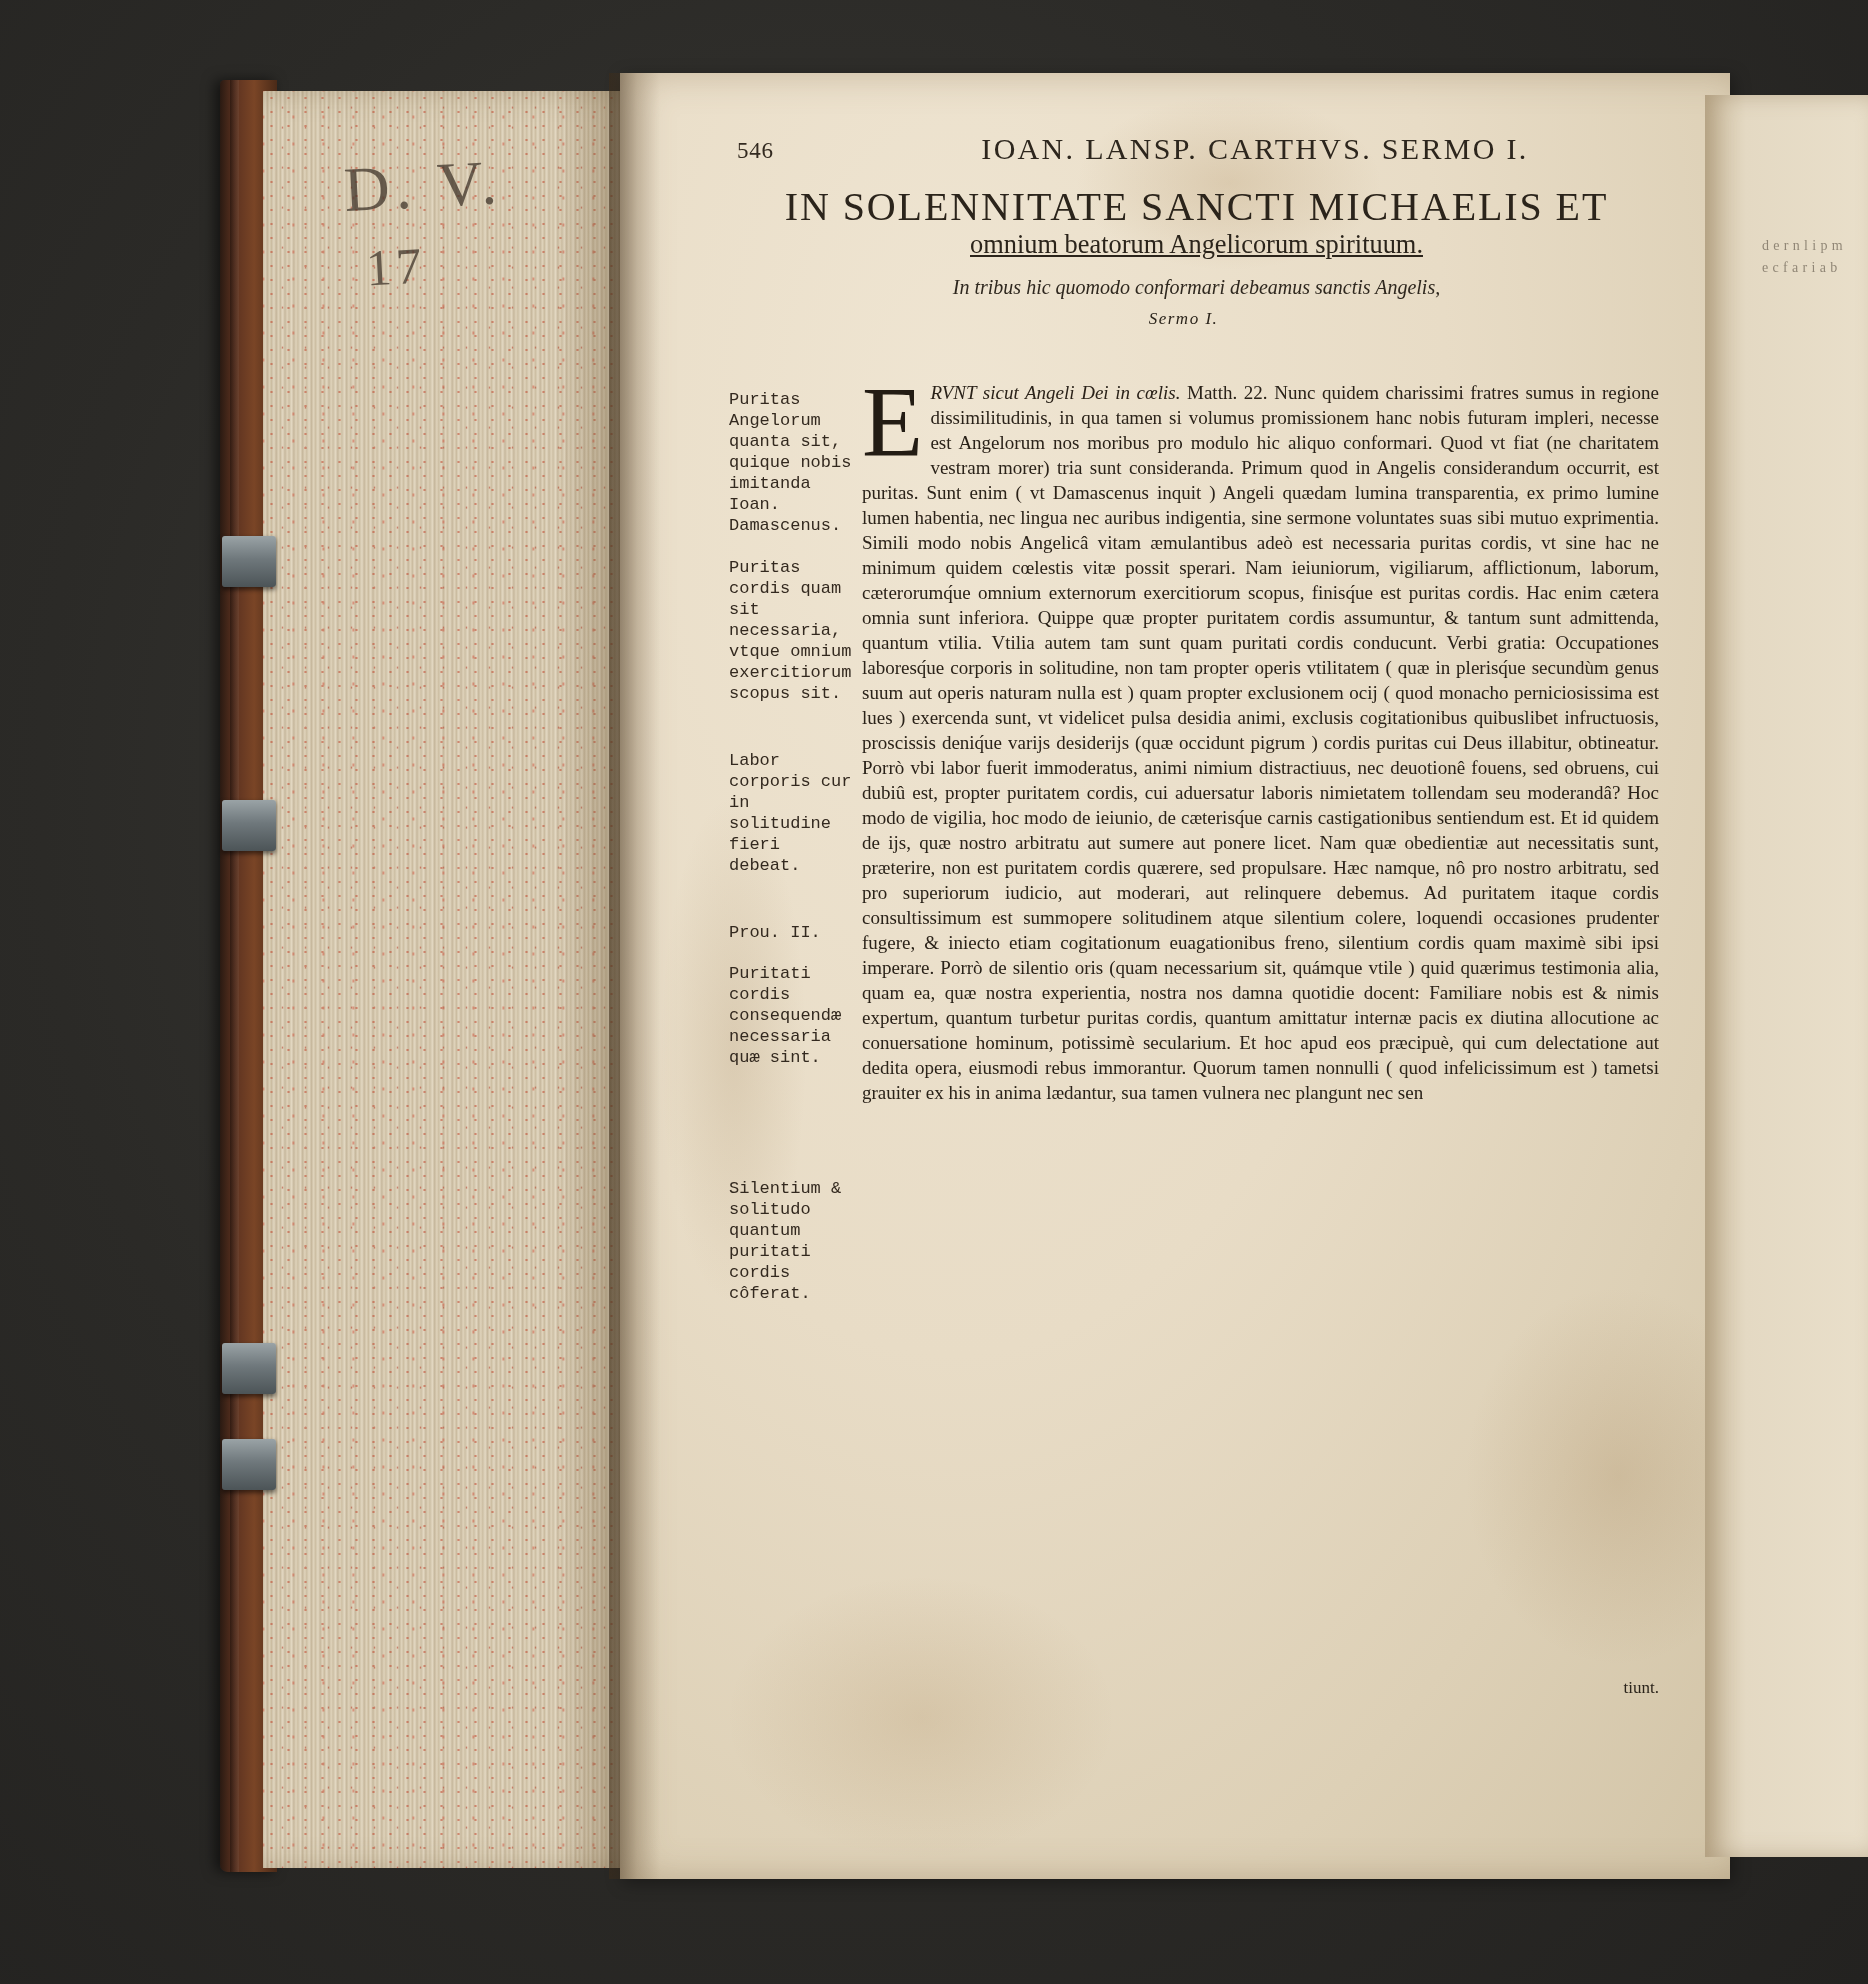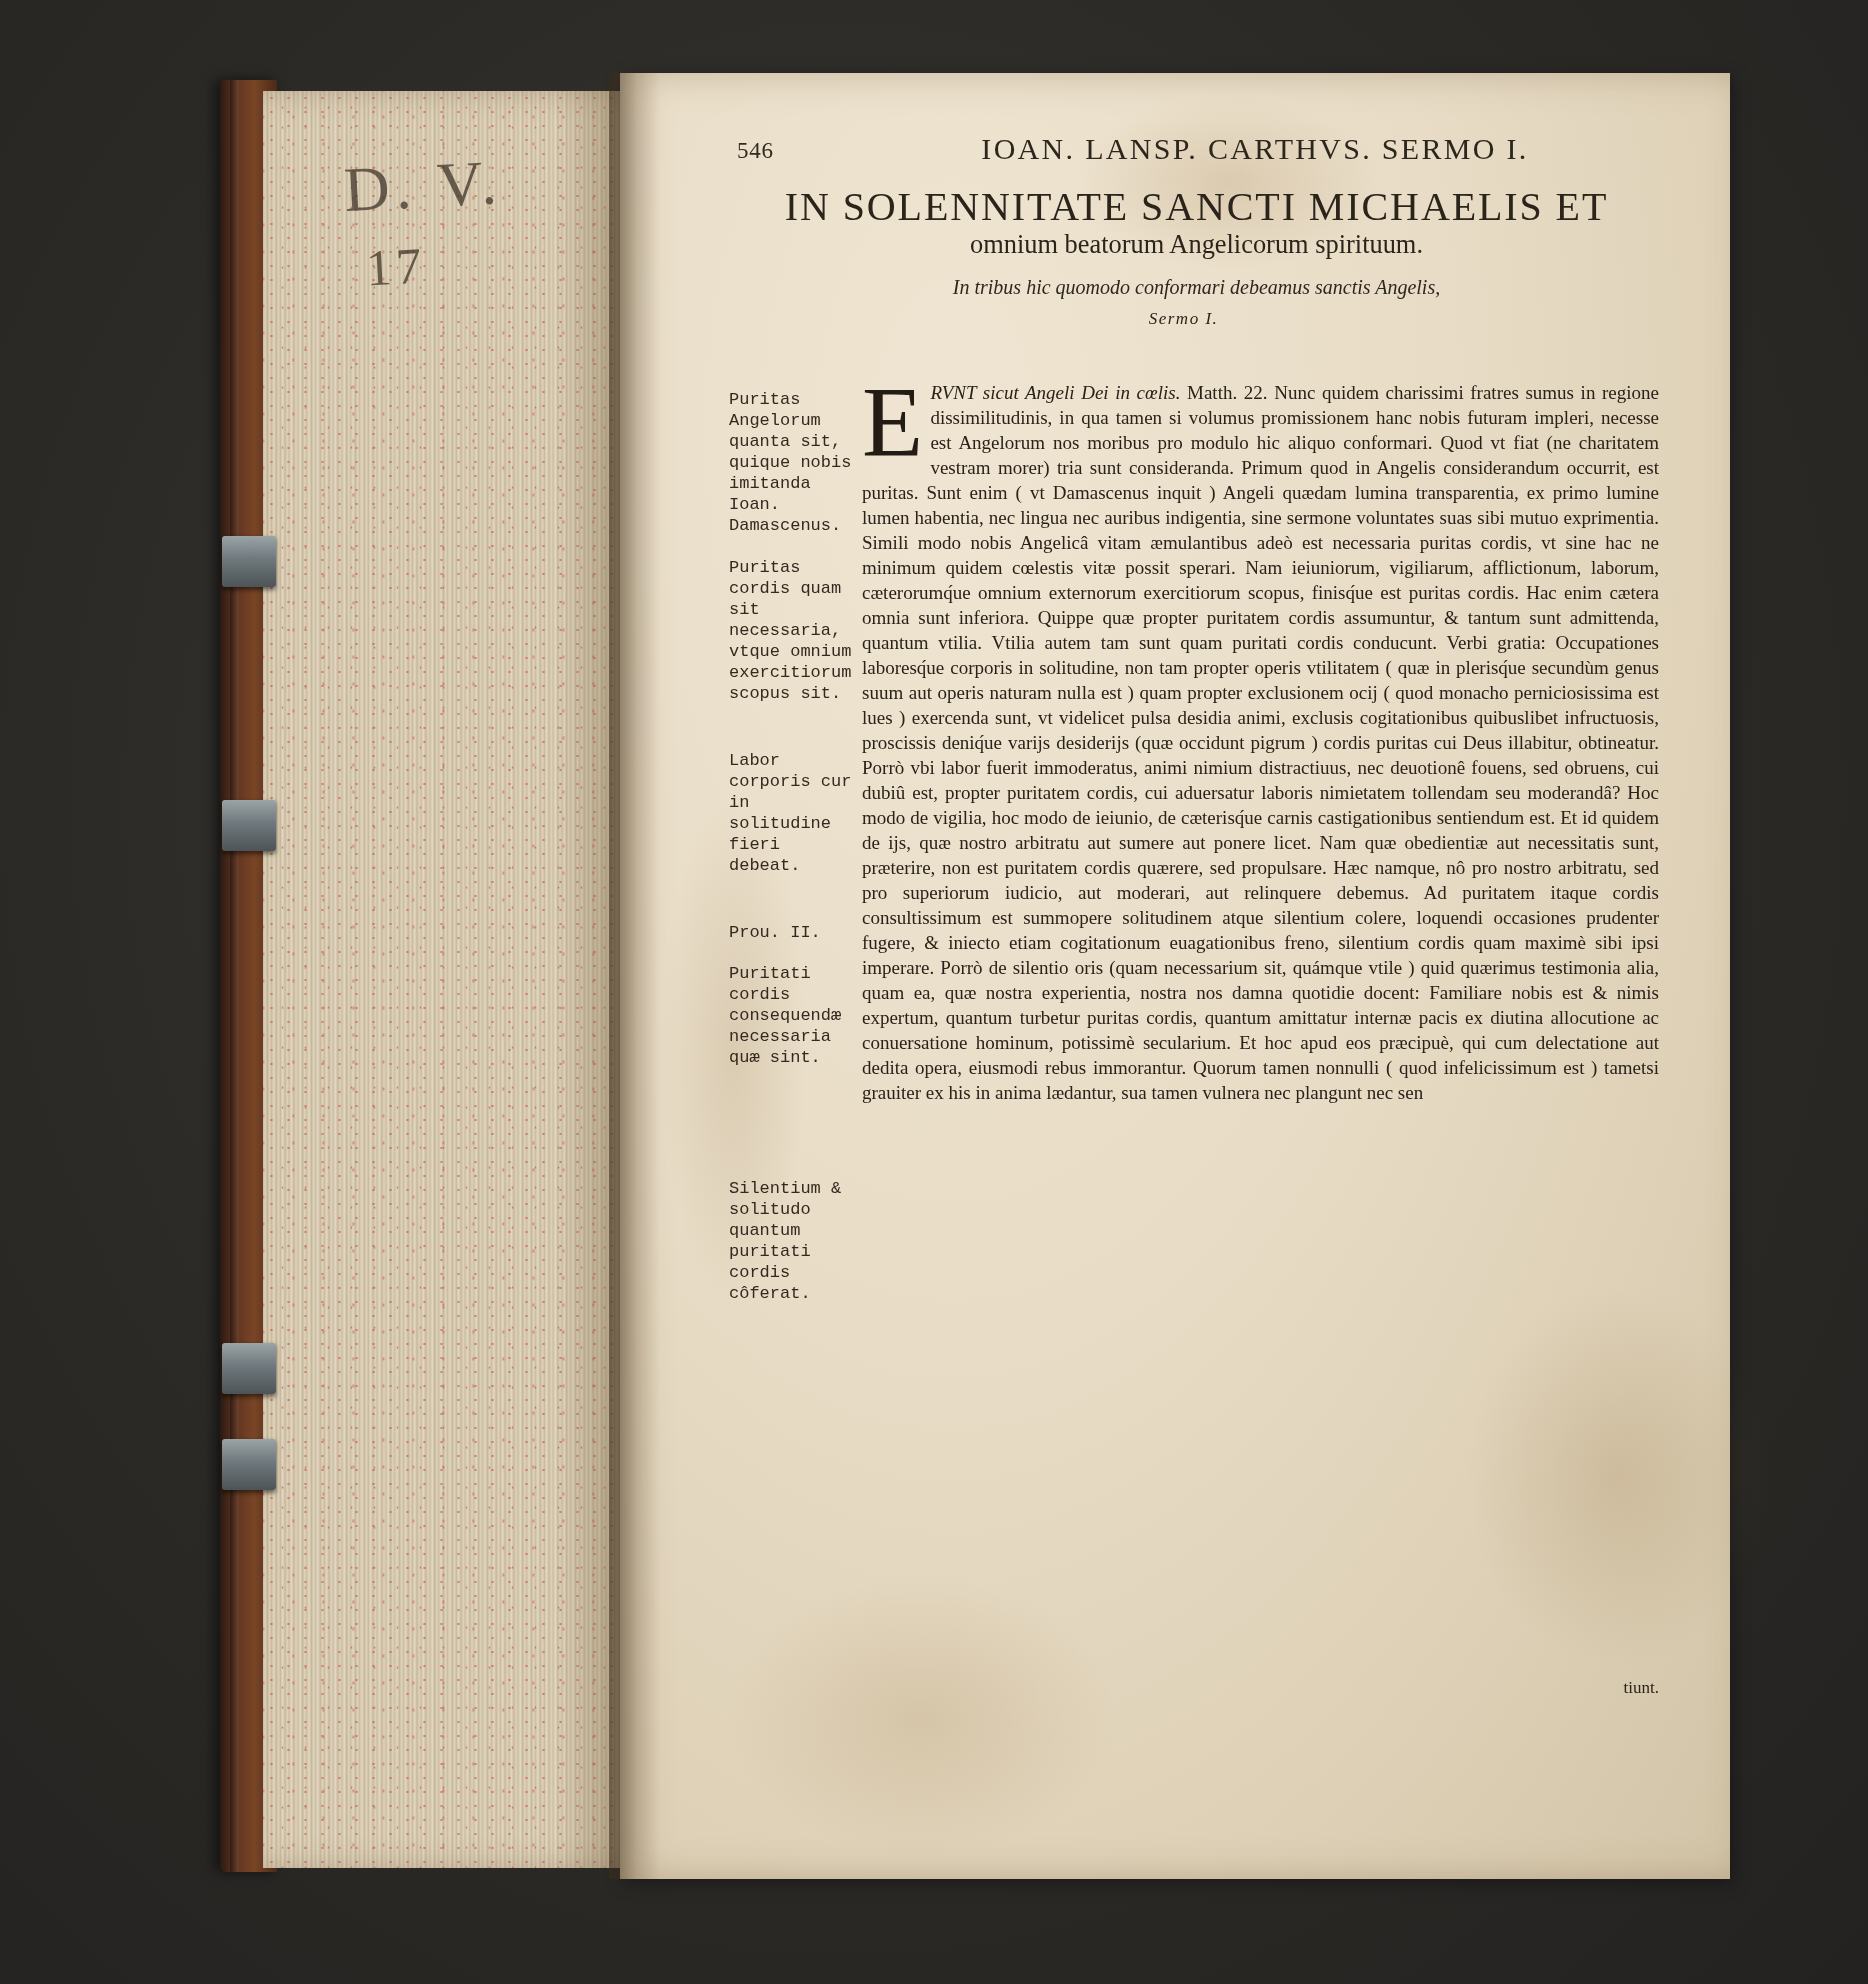--- a/index.html
+++ b/index.html
@@ -173,20 +173,21 @@
     color: #2b241b;
   }
   .title-2 {
     position: absolute;
     left: 110px;
     top: 156px;
     width: 933px;
     text-align: center;
     font-size: 26.4px;
     color: #2b241b;
+    text-decoration: underline;
   }
   .subtitle-it {
     position: absolute;
     left: 110px;
     top: 203px;
     width: 933px;
     text-align: center;
     font-style: italic;
     font-size: 20px;
     color: #2e271e;
@@ -310,16 +311,19 @@
       </div>
 
       <div class="body-col">
         <span class="dropcap">E</span><i>RVNT sicut Angeli Dei in cœlis.</i><span> Matth. 22.  Nunc quidem charissimi fratres sumus in regione dissimilitudinis, in qua tamen si volumus promissionem hanc nobis futuram impleri, necesse est Angelorum nos moribus pro modulo hic aliquo conformari. Quod vt fiat (ne charitatem vestram morer) tria sunt consideranda. Primum quod in Angelis considerandum occurrit, est puritas.  Sunt enim ( vt Damascenus inquit ) Angeli quædam lumina transparentia, ex primo lumine lumen habentia, nec lingua nec auribus indigentia,  sine sermone voluntates suas sibi mutuo exprimentia. Simili modo nobis Angelicâ vitam æmulantibus adeò est necessaria puritas cordis, vt sine hac ne minimum quidem cœlestis vitæ possit sperari. Nam ieiuniorum, vigiliarum, afflictionum, laborum, cæterorumq́ue omnium externorum exercitiorum scopus, finisq́ue est puritas cordis. Hac enim cætera omnia sunt inferiora. Quippe quæ propter puritatem cordis assumuntur, &amp; tantum sunt admittenda, quantum vtilia.  Vtilia autem tam sunt quam puritati cordis conducunt. Verbi gratia: Occupationes laboresq́ue corporis in solitudine, non tam propter operis vtilitatem ( quæ in plerisq́ue secundùm genus suum aut operis naturam nulla est ) quam propter exclusionem ocij ( quod monacho perniciosissima est lues ) exercenda sunt, vt videlicet pulsa desidia animi, exclusis cogitationibus quibuslibet infructuosis, proscissis deniq́ue varijs desiderijs (quæ occidunt pigrum ) cordis puritas cui Deus illabitur, obtineatur.  Porrò vbi labor fuerit immoderatus, animi nimium distractiuus, nec deuotionê fouens, sed obruens, cui dubiû est, propter puritatem cordis, cui aduersatur laboris nimietatem tollendam seu moderandâ? Hoc modo de vigilia, hoc modo de ieiunio, de cæterisq́ue carnis castigationibus sentiendum est. Et id quidem de ijs, quæ nostro arbitratu aut sumere aut ponere licet.  Nam quæ obedientiæ aut necessitatis sunt, præterire, non est puritatem cordis quærere, sed propulsare. Hæc namque, nô pro nostro arbitratu, sed pro superiorum iudicio, aut moderari, aut relinquere debemus. Ad puritatem itaque cordis consultissimum est summopere solitudinem atque silentium colere, loquendi occasiones prudenter fugere, &amp; iniecto etiam cogitationum euagationibus freno, silentium cordis quam maximè sibi ipsi imperare. Porrò de silentio oris (quam necessarium sit, quámque vtile ) quid quærimus testimonia alia, quam ea, quæ nostra experientia, nostra nos damna quotidie docent: Familiare nobis est &amp; nimis expertum, quantum turbetur puritas cordis, quantum amittatur internæ pacis ex diutina allocutione ac conuersatione hominum, potissimè secularium. Et hoc apud eos præcipuè, qui cum delectatione aut dedita opera, eiusmodi rebus immorantur.  Quorum tamen nonnulli ( quod infelicissimum est ) tametsi grauiter ex his in anima lædantur, sua tamen vulnera nec plangunt nec sen</span>
       </div>
 
       <div class="tail" style="top:1605px;">tiunt.</div>
     </div>
   </div>
 
+  <div id="next-page">
+    <div class="ghost-col">d e r n l i p m e c f a r i a b</div>
+  </div>
 
   <div id="gutter"></div>
 </div>
 
 
 </body></html>

